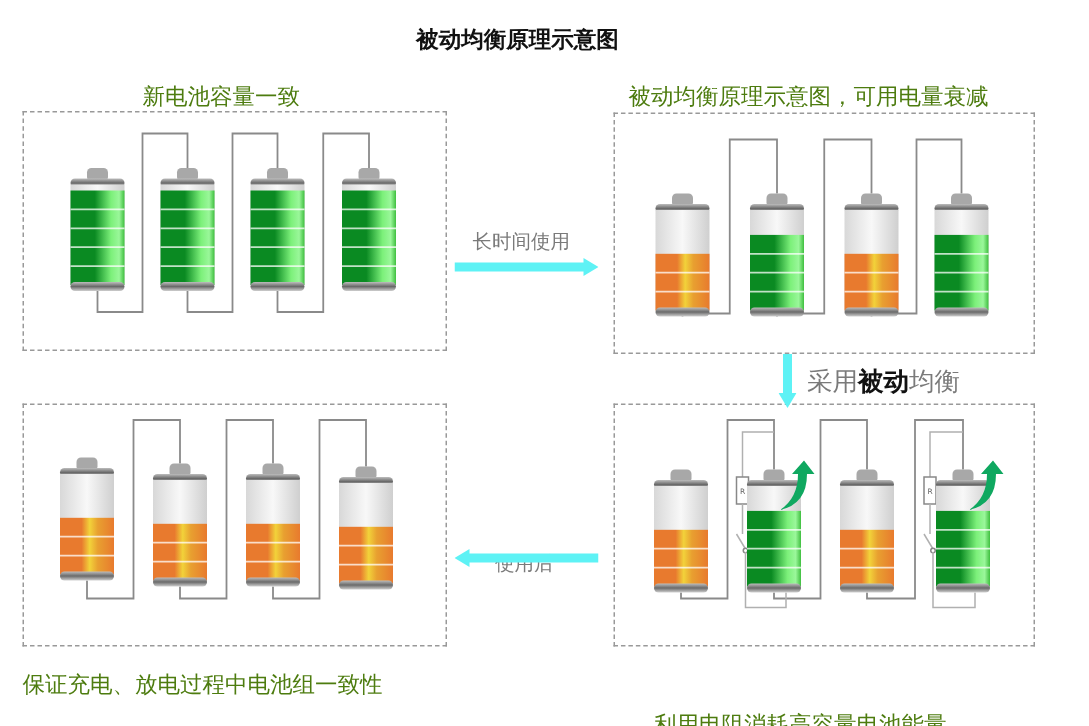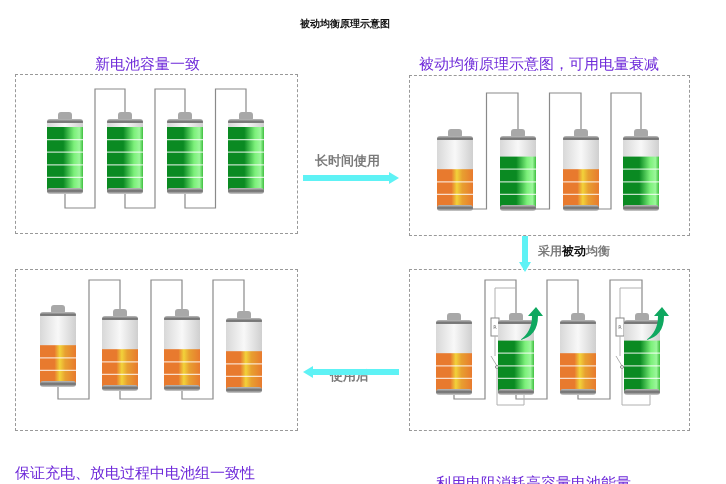--- a/index.html
+++ b/index.html
@@ -1,34 +1,34 @@
 <!DOCTYPE html>
 <html><head>
 <meta charset="utf-8">
 <style>
   html, body { margin:0; padding:0; background:#ffffff; }
   body { width:726px; height:484px; position:relative; overflow:hidden;
          font-family:"DejaVu Sans","Liberation Sans",sans-serif; color:#222; }
   .title { position:absolute; left:0; width:690px; top:17px; text-align:center;
-           font-size:10px; font-weight:bold; color:#111; }
-  .cap { position:absolute; font-size:15px; color:#6d28d9; white-space:nowrap; }
+           font-size:15px; font-weight:bold; color:#111; }
+  .cap { position:absolute; font-size:15px; color:#4d7c0f; white-space:nowrap; }
   .panel { position:absolute; border:1px dashed #999; box-sizing:border-box; }
   .panel svg { position:absolute; left:0; top:0; }
-  .arrow-label { position:absolute; font-size:13px; font-weight:bold; color:#7a7a7a; white-space:nowrap; }
+  .arrow-label { position:absolute; font-size:13px; font-weight:normal; color:#7a7a7a; white-space:nowrap; }
   .arrow-label b { color:#111; }
   svg.arrow { position:absolute; }
 </style>
 </head>
 <body>
 
 <div class="title">被动均衡原理示意图</div>
 
 <div class="cap" style="left:95px;top:55px;">新电池容量一致</div>
 <div class="cap" style="left:419px;top:55px;">被动均衡原理示意图，可用电量衰减</div>
-<div class="cap" style="left:15px;top:447px;margin-top:17px;">保证充电、放电过程中电池组一致性</div>
+<div class="cap" style="left:15px;top:447px;">保证充电、放电过程中电池组一致性</div>
 <div class="cap" style="left:436px;top:474px;text-decoration:underline;">利用电阻消耗高容量电池能量</div>
 
 <div class="panel" style="left:15px;top:74px;width:283px;height:160px;">
   <svg width="283" height="160">
       <defs>
         <linearGradient id="gG0" x1="0" x2="1" y1="0" y2="0">
           <stop offset="0" stop-color="#0a8a22"></stop>
           <stop offset="0.45" stop-color="#0a8a22"></stop>
           <stop offset="0.75" stop-color="#7cf07a"></stop>
           <stop offset="0.9" stop-color="#9af79a"></stop>
@@ -332,19 +332,19 @@
 <div class="arrow-label" style="left:315px;top:152px;">长时间使用</div>
 <svg class="arrow" width="96" height="12" style="left:303px;top:172px;">
   <rect x="0" y="3" width="88" height="6" fill="#5ef2f5"></rect>
   <polygon points="86,0 96,6 86,12" fill="#5ef2f5"></polygon>
 </svg>
 
 <svg class="arrow" width="12" height="36" style="left:519px;top:236px;">
   <rect x="3" y="0" width="6" height="28" fill="#5ef2f5"></rect>
   <polygon points="0,26 12,26 6,36" fill="#5ef2f5"></polygon>
 </svg>
-<div class="arrow-label" style="left:538px;top:243px;font-size:12px;"><span>采用</span><b>被动</b><span>均衡</span></div>
+<div class="arrow-label" style="left:538px;top:243px;font-size:17px;"><span>采用</span><b>被动</b><span>均衡</span></div>
 
 <div class="arrow-label" style="left:330px;top:367px;">使用后</div>
 <svg class="arrow" width="96" height="12" style="left:303px;top:366px;">
   <rect x="8" y="3" width="88" height="6" fill="#5ef2f5"></rect>
   <polygon points="10,0 0,6 10,12" fill="#5ef2f5"></polygon>
 </svg>
 
 </body></html>

